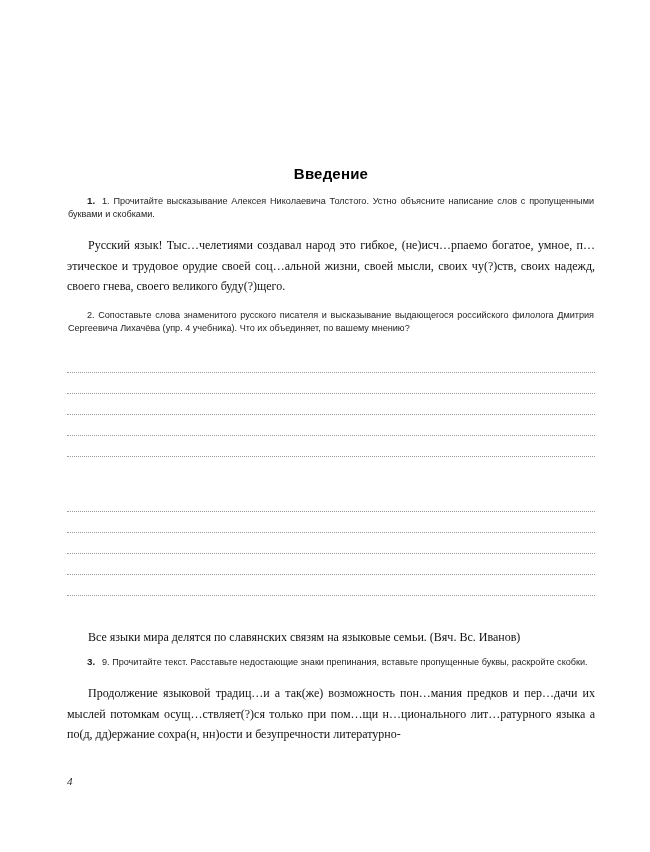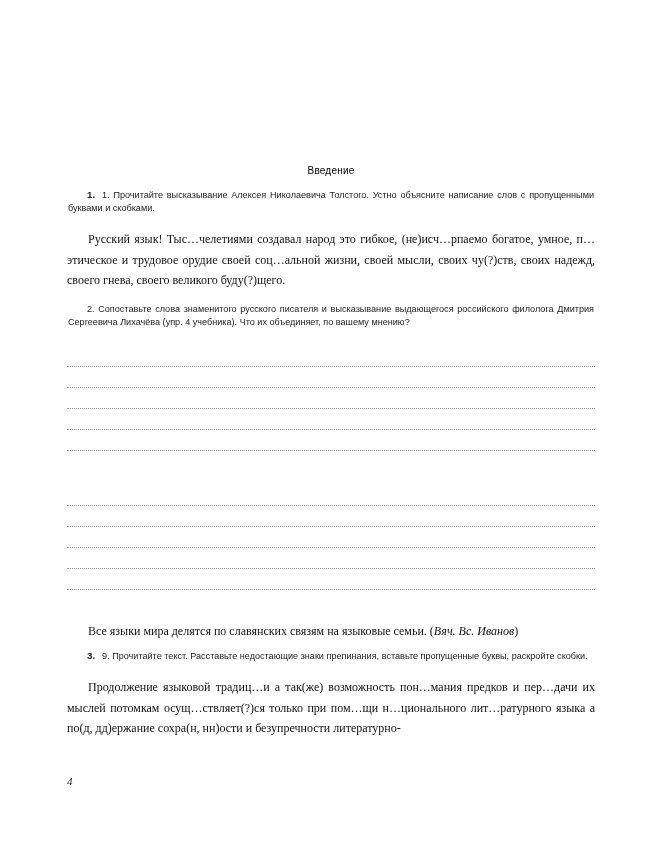--- a/index.html
+++ b/index.html
@@ -29,22 +29,22 @@
   .content {
     position: absolute;
     left: 67px;
     top: 165px;
     width: 528px;
   }
 
   
   .doc-title {
     font-family: "Liberation Sans", sans-serif;
-    font-weight: normal;
-    font-size: 10px;
+    font-weight: bold;
+    font-size: 15px;
     text-align: center;
     letter-spacing: 0.2px;
     margin: 0 0 13px 0;
     color: #000000;
   }
 
   
   .task-instr {
     font-family: "Liberation Sans", sans-serif;
     font-size: 9.1px;
@@ -68,21 +68,20 @@
     line-height: 20.4px;
     text-align: justify;
     text-indent: 21px;
     margin: 0;
     color: #111111;
   }
   .quote-block.tight {
     line-height: 19px;
   }
   .quote-block .attrib {
-    font-style: italic;
   }
 
   
   .answer-lines {
     width: 528px;
   }
   .answer-line {
     height: 0;
     border-bottom: 1px dotted #9a9a9a;
     margin: 0;

